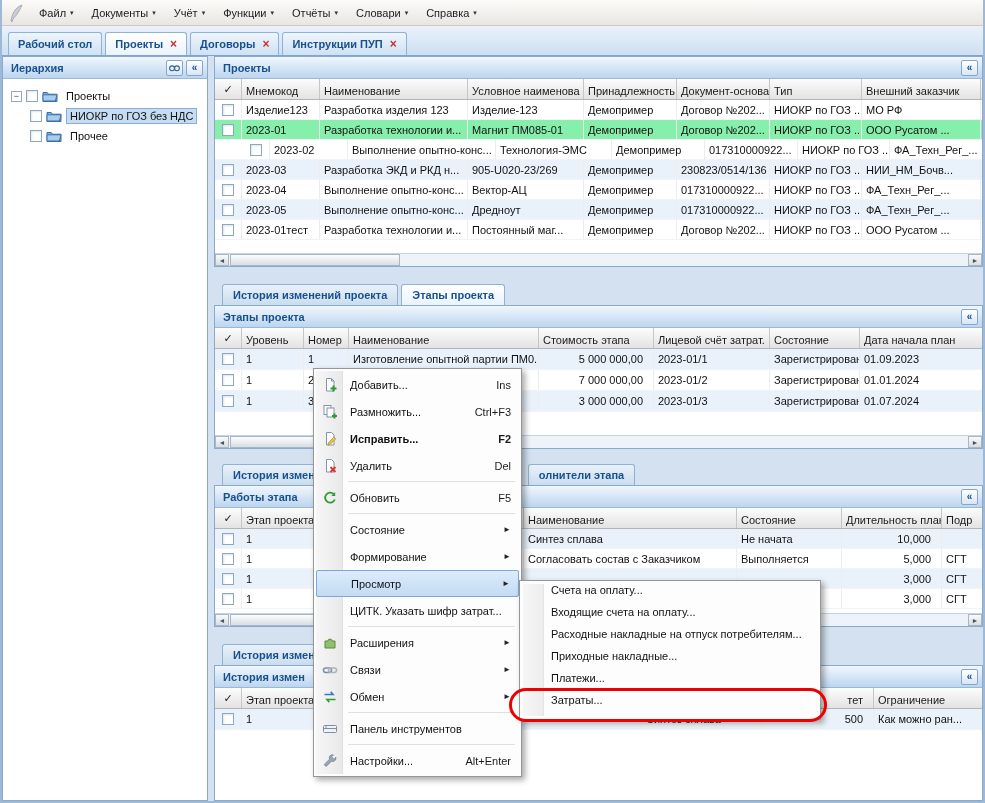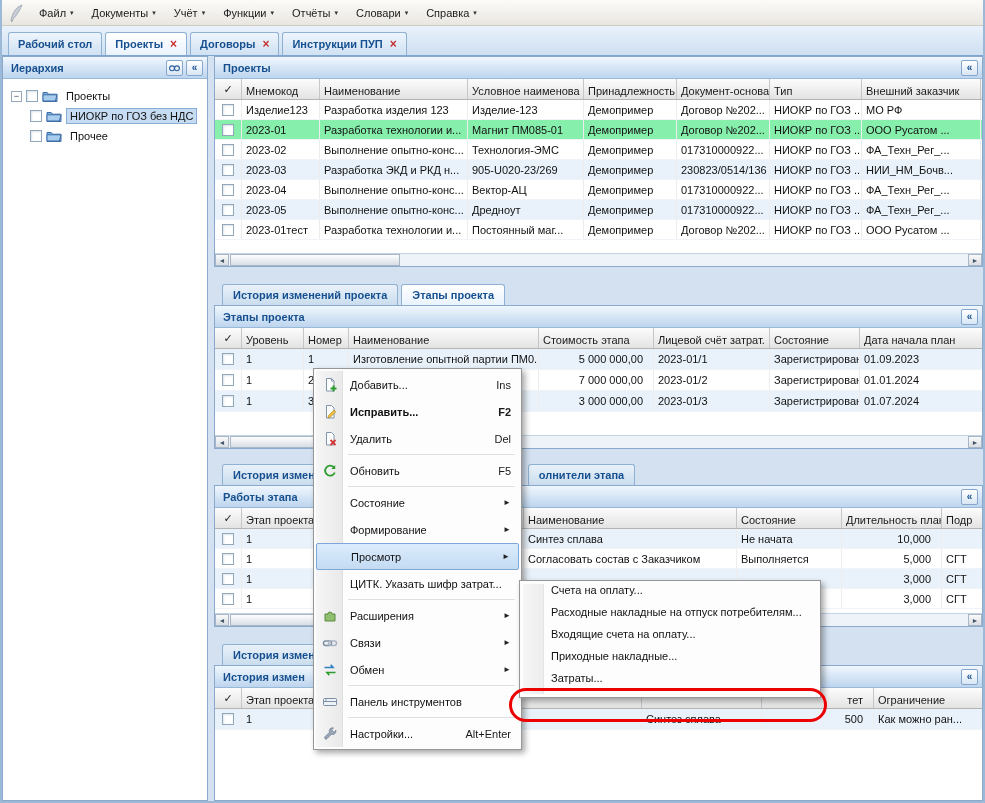--- a/index.html
+++ b/index.html
@@ -234,21 +234,21 @@
                 <span class="cb"></span>
               </div>
               <div class="td" style="width: 78px;">2023-01</div>
               <div class="td" style="width: 148px;">Разработка технологии и...</div>
               <div class="td" style="width: 116px;">Магнит ПМ085-01</div>
               <div class="td" style="width: 93px;">Демопример</div>
               <div class="td" style="width: 93px;">Договор №202...</div>
               <div class="td" style="width: 92px;">НИОКР по ГОЗ ...</div>
               <div class="td" style="width: 119px;">ООО Русатом ...</div>
             </div>
-            <div class="trow" style="height: 20px;">
+            <div class="trow" style="height: 20px; padding-left: 28px;">
               <div class="td ck" style="width: 27px;">
                 <span class="cb"></span>
               </div>
               <div class="td" style="width: 78px;">2023-02</div>
               <div class="td" style="width: 148px;">Выполнение опытно-конс...</div>
               <div class="td" style="width: 116px;">Технология-ЭМС</div>
               <div class="td" style="width: 93px;">Демопример</div>
               <div class="td" style="width: 93px;">017310000922...</div>
               <div class="td" style="width: 92px;">НИОКР по ГОЗ ...</div>
               <div class="td" style="width: 119px;">ФА_Техн_Рег_...</div>
@@ -499,20 +499,33 @@
           <path d="M4.5 1.5h5L12 4v10H4.5z" fill="#fff" stroke="#8094ac"></path>
           <path d="M9.5 1.5V4H12" fill="none" stroke="#8094ac"></path>
           <g stroke="#2e9b2e" stroke-width="2">
             <path d="M11.5 8.5v6M8.5 11.5h6"></path>
           </g>
         </svg>
       </span>
       <span class="lbl">Добавить...</span>
       <span class="sc">Ins</span>
     </div>
+    <div class="mi">
+      <span class="micon">
+        <svg viewBox="0 0 16 16">
+          <rect x="2" y="1.5" width="7" height="9" fill="#fff" stroke="#8094ac"></rect>
+          <rect x="5" y="4" width="7" height="9" fill="#fff" stroke="#8094ac"></rect>
+          <g stroke="#2e9b2e" stroke-width="2">
+            <path d="M12.5 9.5v5M10 12h5"></path>
+          </g>
+        </svg>
+      </span>
+      <span class="lbl">Размножить...</span>
+      <span class="sc">Ctrl+F3</span>
+    </div>
     <div class="mi bold">
       <span class="micon">
         <svg viewBox="0 0 16 16">
           <path d="M4.5 1.5h5L12 4v10H4.5z" fill="#fff" stroke="#8094ac"></path>
           <path d="M6.5 11.5l5.5-5.5 1.8 1.8-5.5 5.5-2.3.5z" fill="#f0c040" stroke="#a8862a" stroke-width="0.7"></path>
         </svg>
       </span>
       <span class="lbl">Исправить...</span>
       <span class="sc">F2</span>
     </div>
@@ -605,25 +618,28 @@
       </span>
       <span class="lbl">Настройки...</span>
       <span class="sc">Alt+Enter</span>
     </div>
   </div>
 <div class="smenu" id="smenu">
     <div class="smi">
       <span class="lbl">Счета на оплату...</span>
     </div>
     <div class="smi">
+      <span class="lbl">Входящие счета на оплату...</span>
+    </div>
+    <div class="smi">
       <span class="lbl">Расходные накладные на отпуск потребителям...</span>
-    </div>
-    <div class="smi">
-      <span class="lbl">Входящие счета на оплату...</span>
     </div>
     <div class="smi">
       <span class="lbl">Приходные накладные...</span>
     </div>
     <div class="smi">
+      <span class="lbl">Платежи...</span>
+    </div>
+    <div class="smi">
       <span class="lbl">Затраты...</span>
     </div>
   </div>
 <div class="annot"></div>
 
 </body></html>

